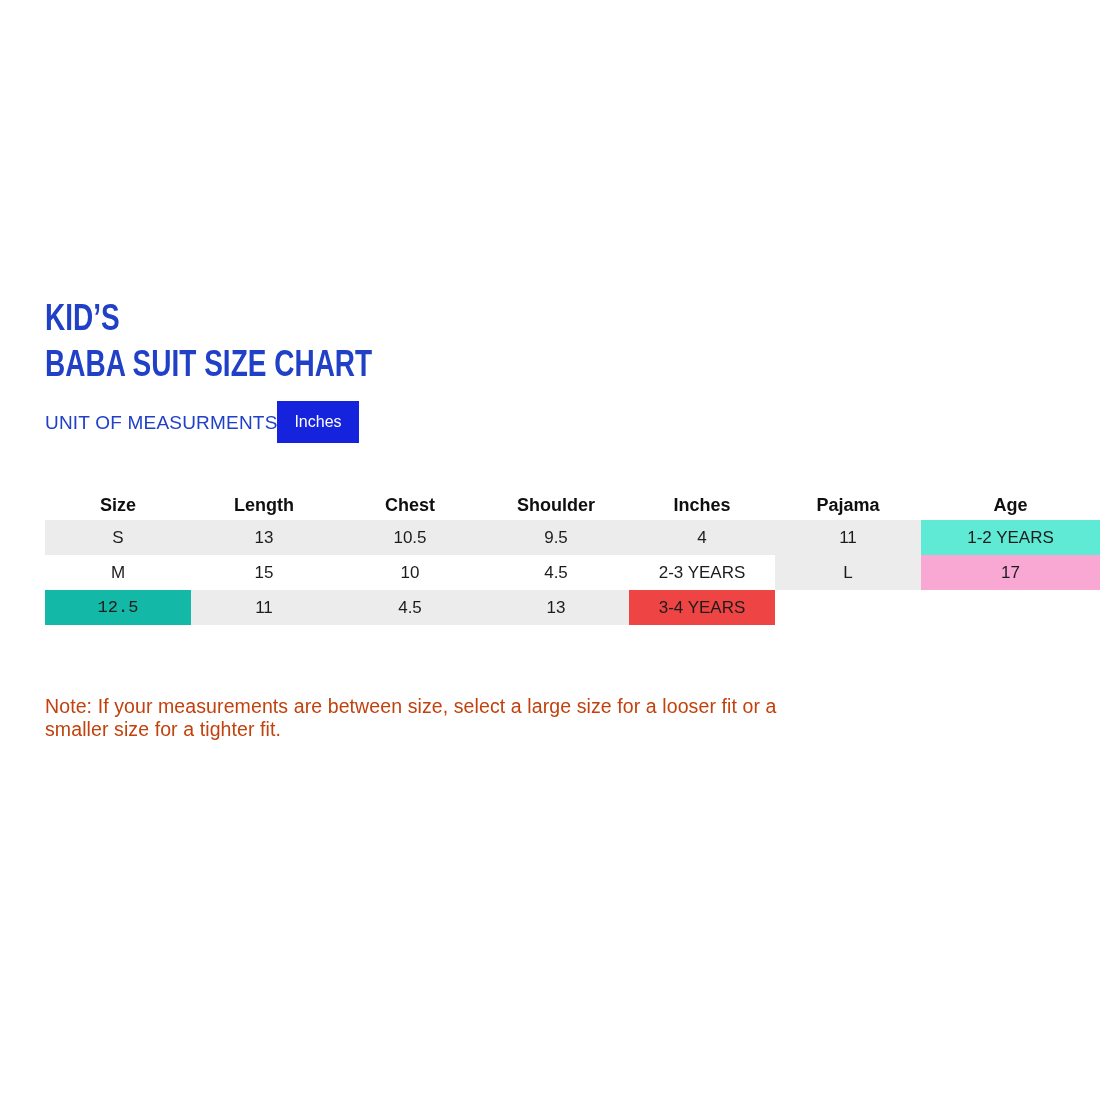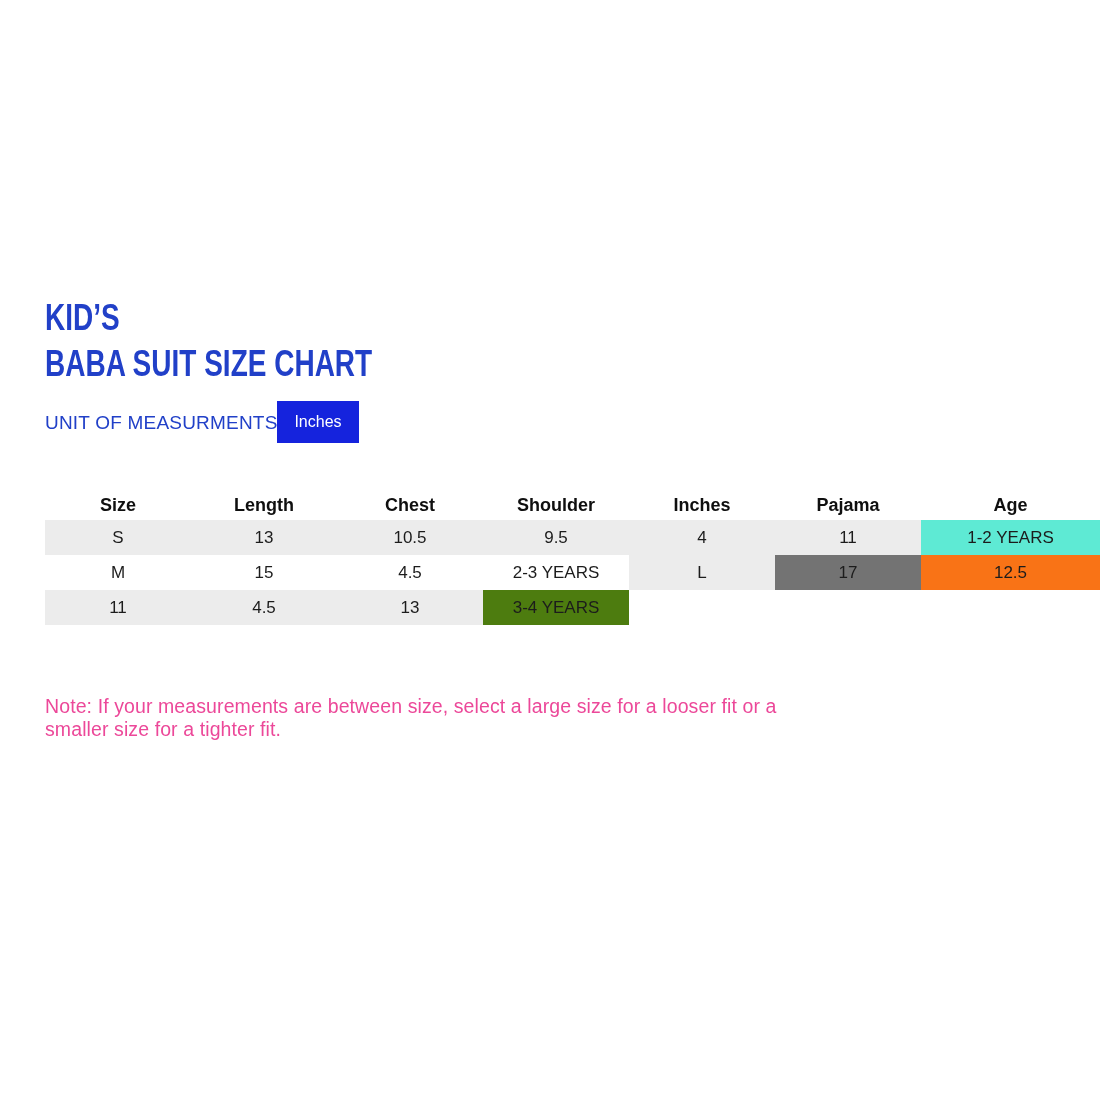--- a/index.html
+++ b/index.html
@@ -116,24 +116,25 @@
     <div class="th">Age</div>
     <div class="td shaded" style="background: rgb(236, 236, 236);">S</div>
     <div class="td shaded" style="background: rgb(236, 236, 236);">13</div>
     <div class="td shaded" style="background: rgb(236, 236, 236);">10.5</div>
     <div class="td shaded" style="background: rgb(236, 236, 236);">9.5</div>
     <div class="td shaded" style="background: rgb(236, 236, 236);">4</div>
     <div class="td shaded" style="background: rgb(236, 236, 236);">11</div>
     <div class="td shaded" style="background: #5eead4;">1-2 YEARS</div>
     <div class="td">M</div>
     <div class="td">15</div>
+    <div class="td">10</div>
     <div class="td">4.5</div>
     <div class="td">2-3 YEARS</div>
     <div class="td shaded" style="background: rgb(236, 236, 236);">L</div>
-    <div class="td shaded" style="background: #737373;">17</div>
-    <div class="td shaded" style="background: #f97316;">12.5</div>
+    <div class="td shaded" style="background: #f9a8d4;">17</div>
+    <div class="td shaded" style="background: #14b8a6; font-family: Liberation Mono, monospace;">12.5</div>
     <div class="td shaded" style="background: rgb(236, 236, 236);">11</div>
     <div class="td shaded" style="background: rgb(236, 236, 236);">4.5</div>
     <div class="td shaded" style="background: rgb(236, 236, 236);">13</div>
-    <div class="td shaded" style="background: #4d7c0f;">3-4 YEARS</div>
+    <div class="td shaded" style="background: #ef4444;">3-4 YEARS</div>
   </div>
 
-<p class="note" style="color: #ec4899;">Note: If your measurements are between size, select a large size for a looser fit or a smaller size for a tighter fit.</p>
+<p class="note" style="color: #c2410c;">Note: If your measurements are between size, select a large size for a looser fit or a smaller size for a tighter fit.</p>
 
 </body></html>

